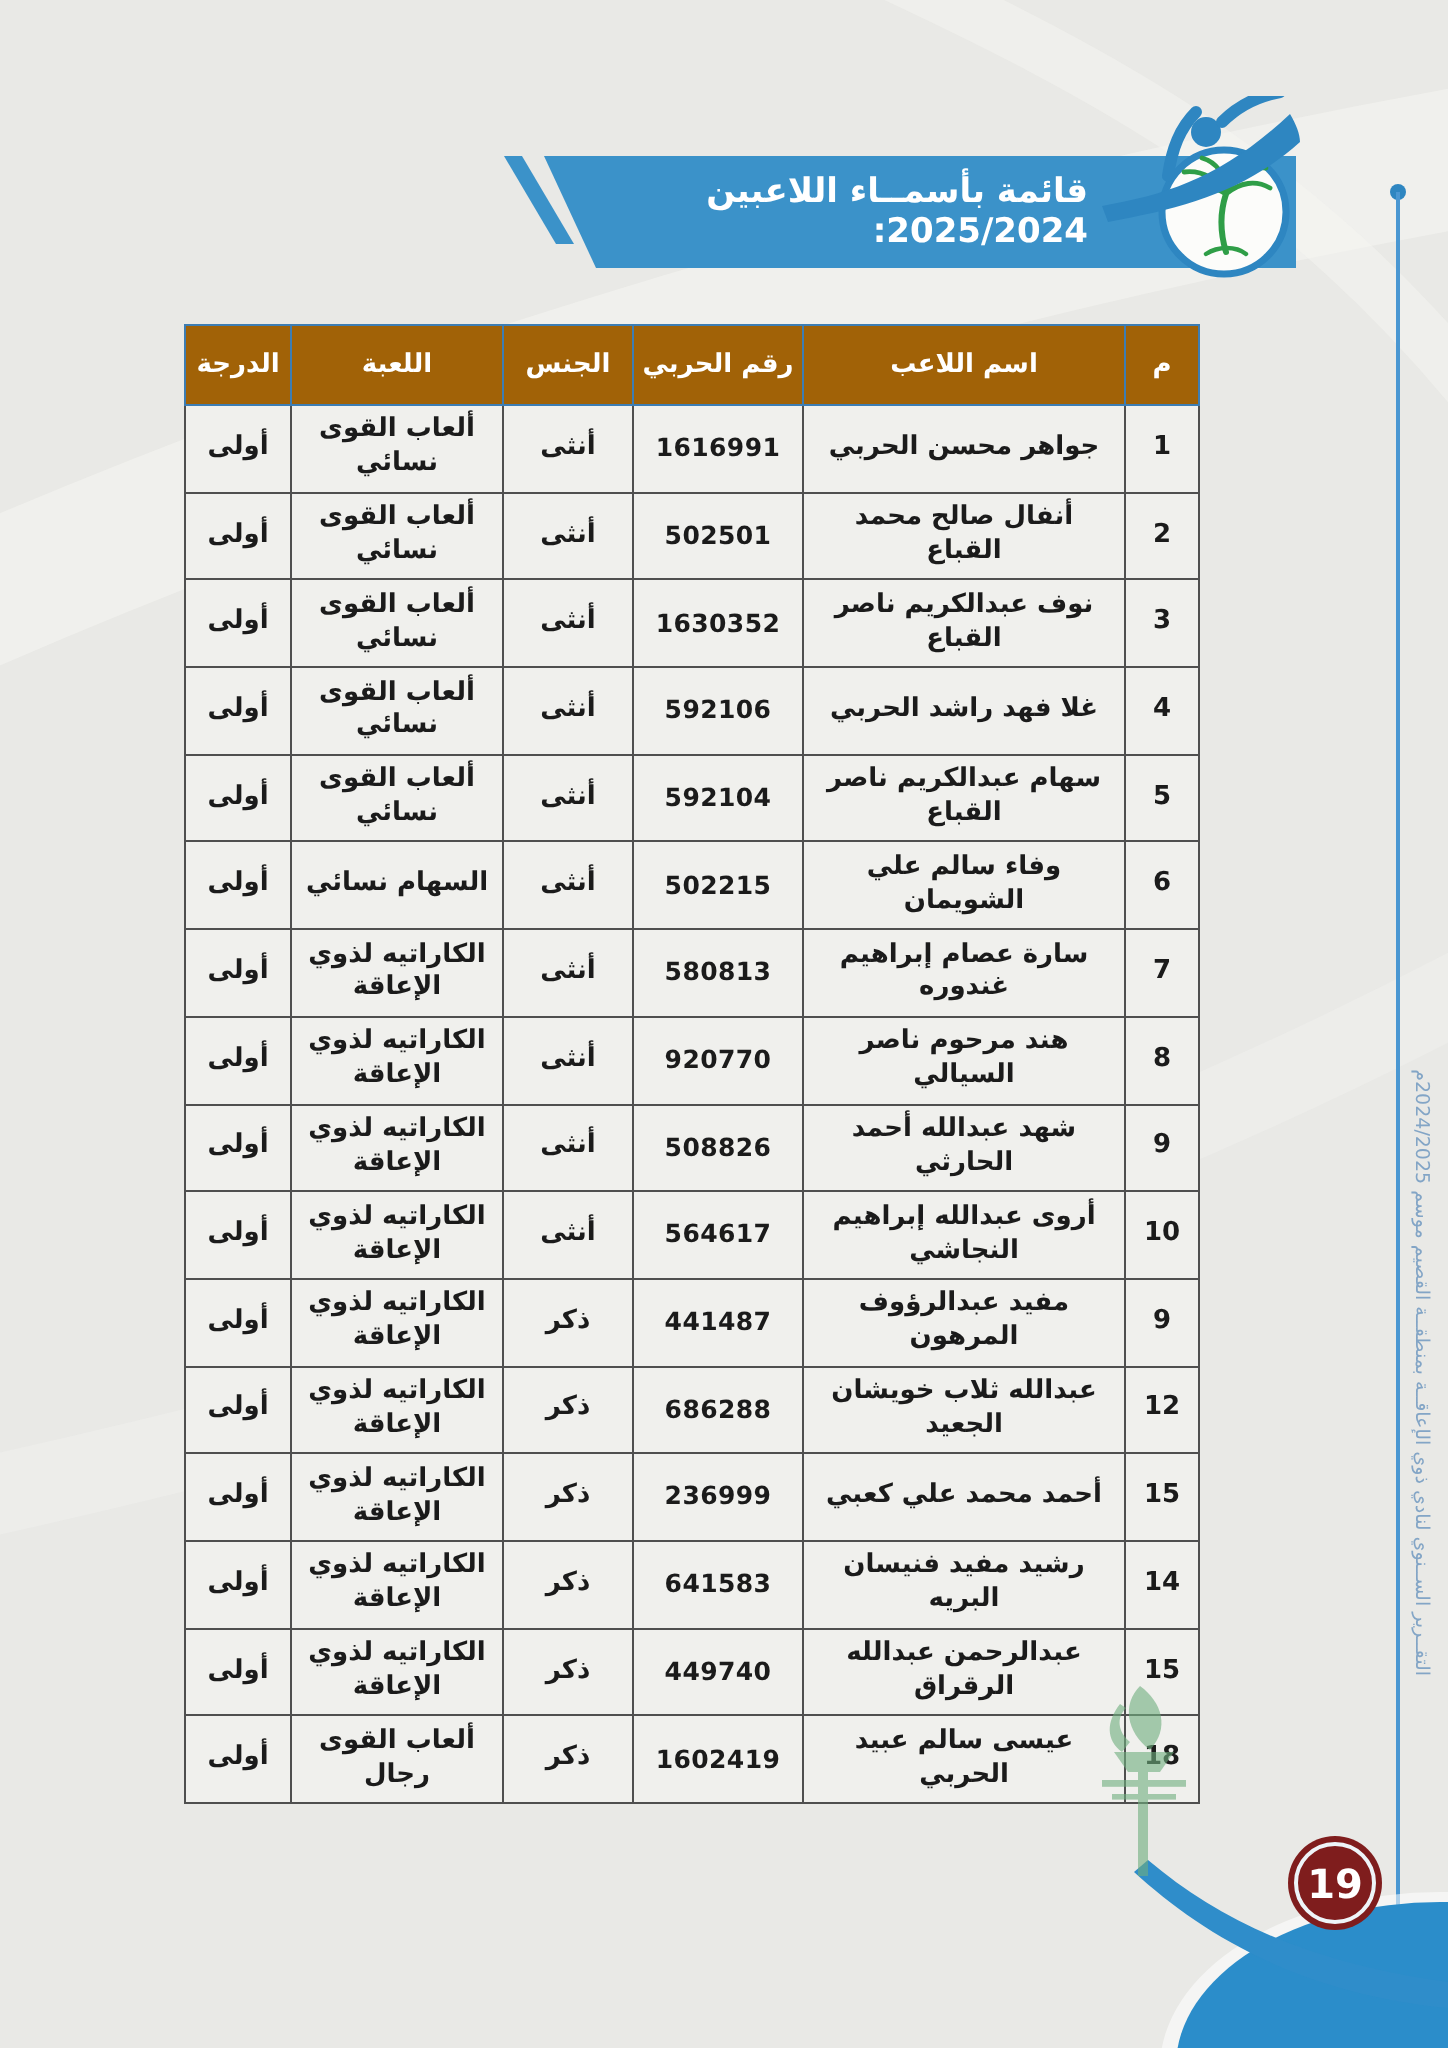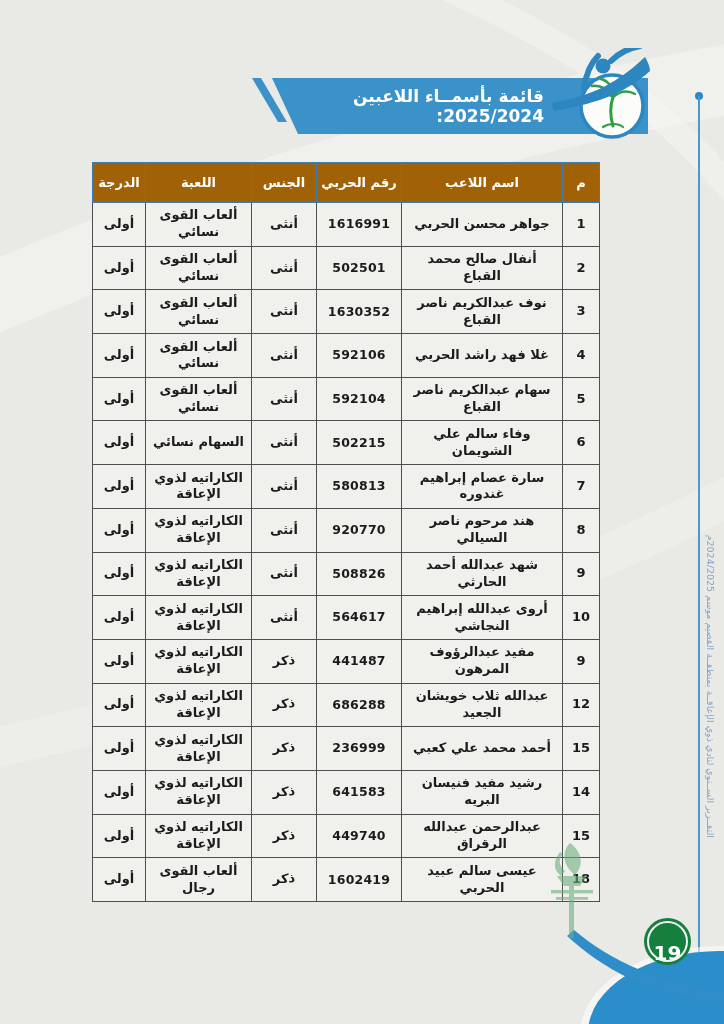--- a/index.html
+++ b/index.html
@@ -82,22 +82,22 @@
     position:absolute; z-index:2;
     right:-30px; bottom:-25px; width:166px; height:98px;
     background:#2b8dca;
     border-top-left-radius:132px 82px;
   }
   .swoosh-band { position:absolute; z-index:2; left:0; top:0; pointer-events:none; }
 
   .page-circle {
     position:absolute; z-index:4;
     left:644px; top:918px; width:47px; height:47px;
-    border-radius:50%; background:#15803d;
-    display:flex; align-items:flex-end; justify-content:center;
+    border-radius:50%; background:#7f1d1d;
+    display:flex; align-items:center; justify-content:center;
   }
   .page-circle::before {
     content:""; position:absolute; inset:3px;
     border:2px solid #eef4f8; border-radius:50%;
   }
   .page-circle span { color:#ffffff; font-size:20px; font-weight:700; }
 </style>
 </head>
 <body>
 

